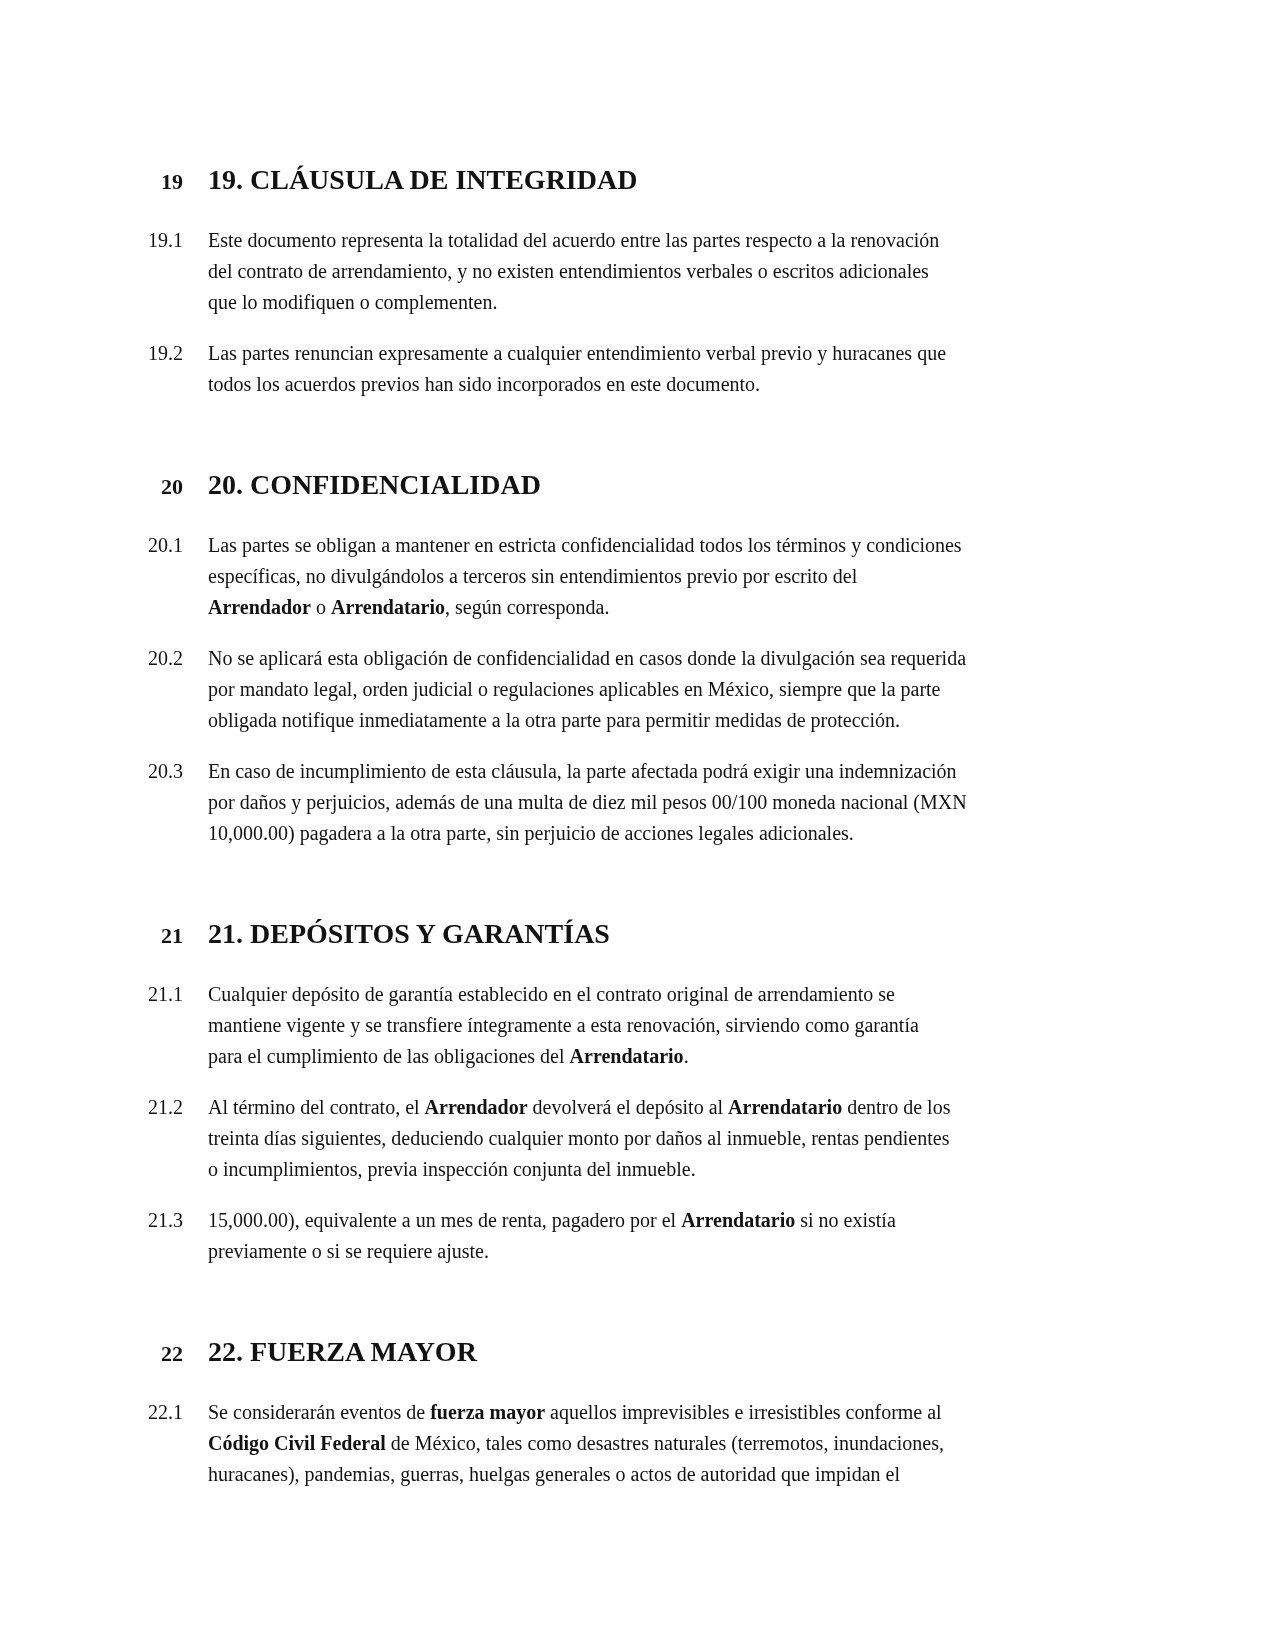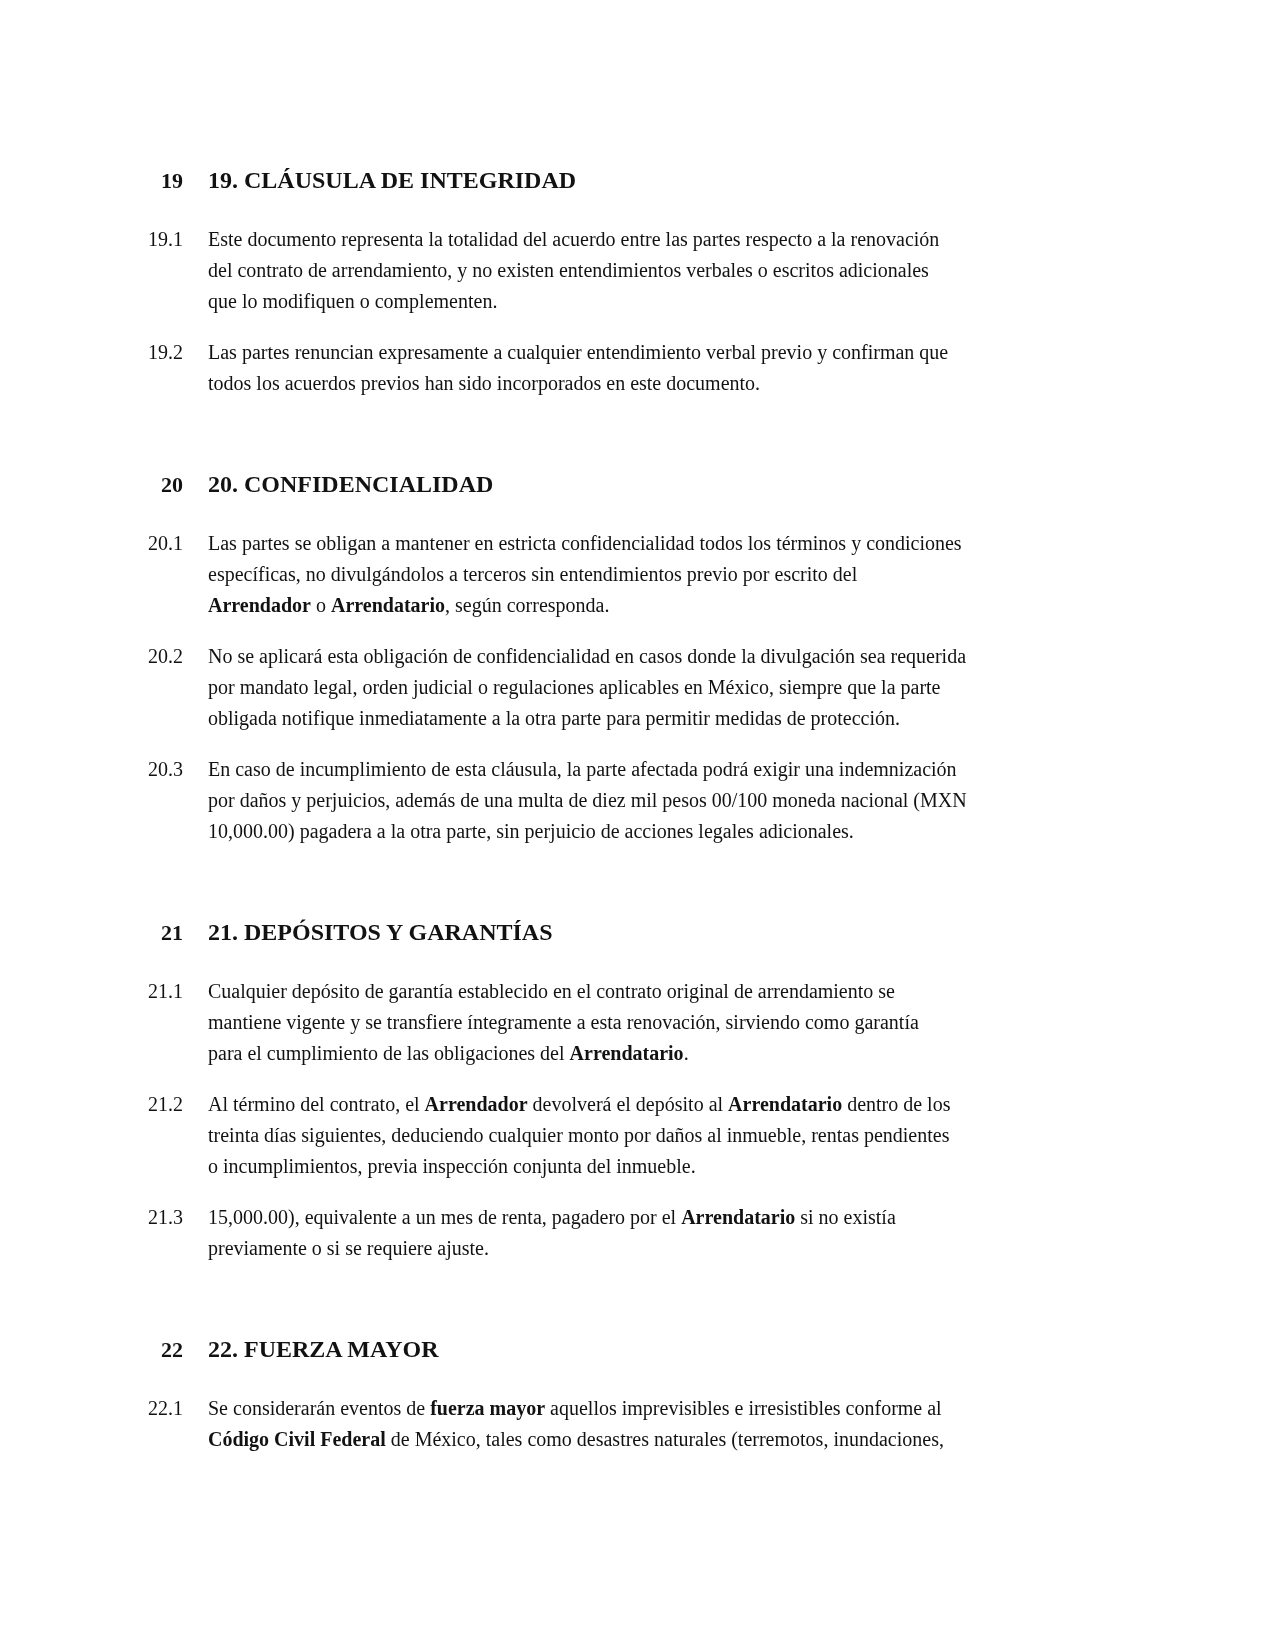--- a/index.html
+++ b/index.html
@@ -27,21 +27,21 @@
   .section { margin-top: 72px; }
   .section:first-child { margin-top: 0; }
   .heading-row {
     font-size: 22px;
     line-height: 26px;
     font-weight: bold;
     margin-bottom: 30px;
   }
   .heading-title {
     margin: 0;
-    font-size: 24px;
+    font-size: 28px;
     line-height: 26px;
     font-weight: bold;
   }
   .clause-row {
     font-size: 20px;
     line-height: 31px;
     margin-bottom: 20px;
   }
   .clause-text { width: 930px; }
   .line { white-space: nowrap; }
@@ -61,21 +61,21 @@
           <div class="num clause-num">19.1</div>
           <div class="clause-text">
             <div class="line"><span>Este documento representa la totalidad del acuerdo entre las partes respecto a la renovación</span></div>
             <div class="line"><span>del contrato de arrendamiento, y no existen entendimientos verbales o escritos adicionales</span></div>
             <div class="line"><span>que lo modifiquen o complementen.</span></div>
           </div>
         </div>
         <div class="row clause-row">
           <div class="num clause-num">19.2</div>
           <div class="clause-text">
-            <div class="line"><span>Las partes renuncian expresamente a cualquier entendimiento verbal previo y confirman que</span></div>
+            <div class="line"><span>Las partes renuncian expresamente a cualquier entendimiento verbal previo y huracanes que</span></div>
             <div class="line"><span>todos los acuerdos previos han sido incorporados en este documento.</span></div>
           </div>
         </div>
       </section>
       <section class="section">
         <div class="row heading-row">
           <div class="num heading-num">20</div>
           <h2 class="heading-title">20. CONFIDENCIALIDAD</h2>
         </div>
         <div class="row clause-row">
@@ -135,17 +135,18 @@
       <section class="section">
         <div class="row heading-row">
           <div class="num heading-num">22</div>
           <h2 class="heading-title">22. FUERZA MAYOR</h2>
         </div>
         <div class="row clause-row">
           <div class="num clause-num">22.1</div>
           <div class="clause-text">
             <div class="line"><span>Se considerarán eventos de </span><strong>fuerza mayor</strong><span> aquellos imprevisibles e irresistibles conforme al</span></div>
             <div class="line"><strong>Código Civil Federal</strong><span> de México, tales como desastres naturales (terremotos, inundaciones,</span></div>
+            <div class="line"><span>huracanes), pandemias, guerras, huelgas generales o actos de autoridad que impidan el</span></div>
           </div>
         </div>
       </section>
     </main>
 </div>
 
 </body></html>

